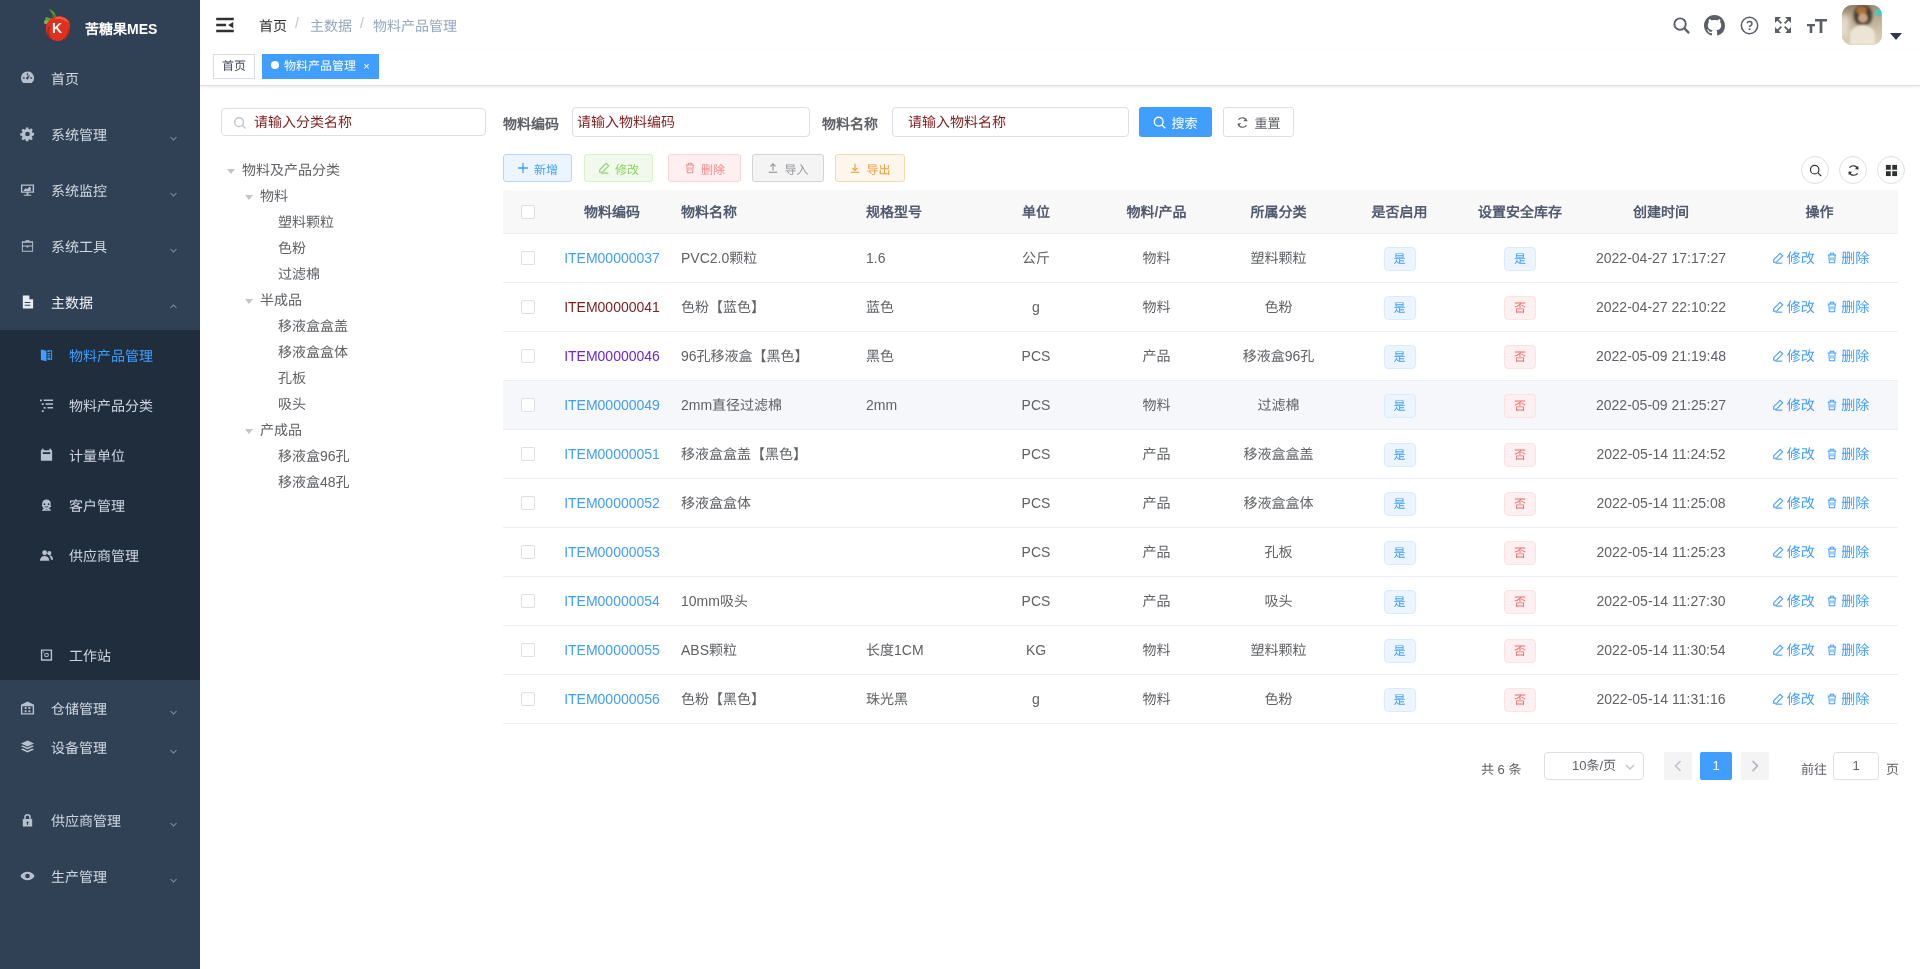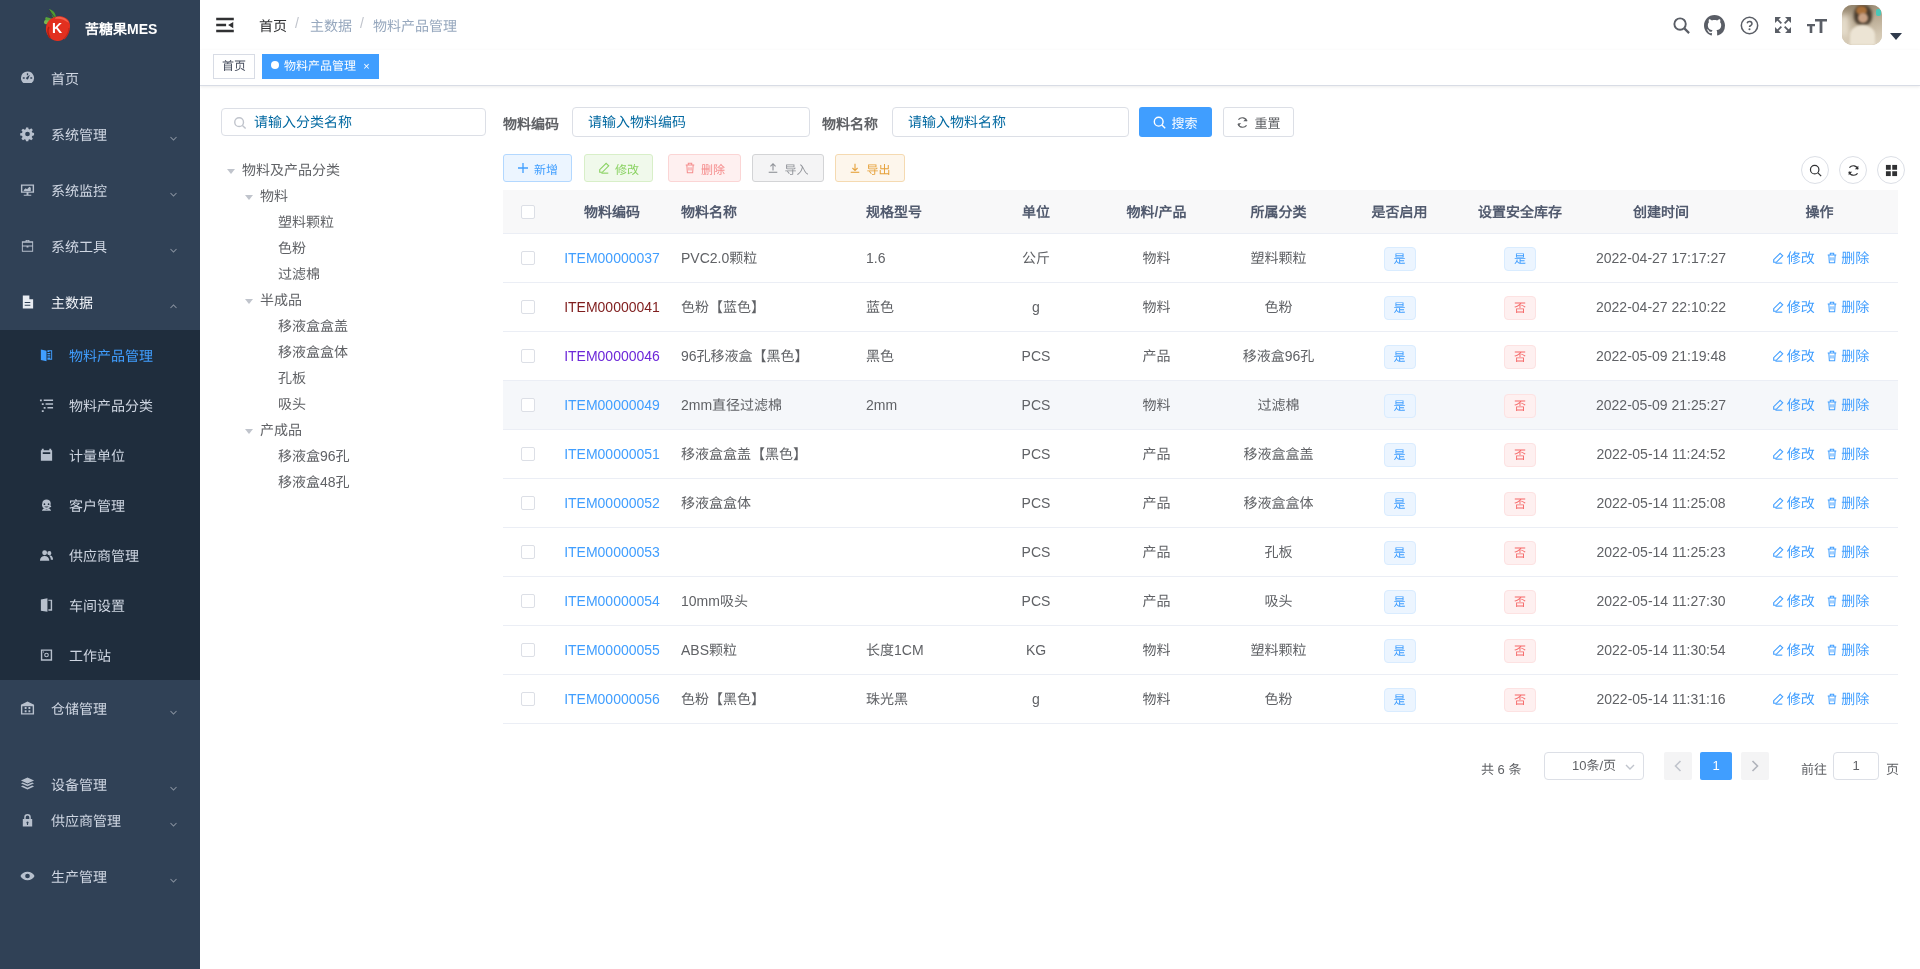--- a/index.html
+++ b/index.html
@@ -22,21 +22,21 @@
 #navbar { position:absolute; left:200px; top:0; width:1720px; height:50px; background:#fff; box-shadow:0 1px 4px rgba(0,21,41,.08); }
 #hamb { position:absolute; left:14px; top:14px; width:22px; height:22px; }
 .bc { position:absolute; top:15px; font-size:14px; }
 
 #tags { position:absolute; left:200px; top:50px; width:1720px; height:36px; background:#fff; border-bottom:1px solid #d8dce5; box-shadow:0 1px 3px 0 rgba(0,0,0,.08); }
 .tag { position:absolute; top:4px; height:25px; line-height:23px; border:1px solid #d8dce5; background:#fff; color:#495060; font-size:12px; padding:0 8px; }
 .tag.on { background:#409eff; color:#fff; border-color:#409eff; }
 .tag.on .dot { display:inline-block; width:8px; height:8px; border-radius:50%; background:#fff; margin-right:5px; position:relative; top:-1px; }
 
 .inp { position:absolute; border:1px solid #dcdfe6; border-radius:4px; background:#fff; font-size:14px; color:#606266; }
-.ph { color:#0369a1; }
+.ph { color:#7f1d1d; }
 .tree-row { position:absolute; left:221px; height:26px; line-height:26px; font-size:14px; color:#606266; white-space:nowrap; }
 .caret { display:inline-block; width:0; height:0; border-left:4px solid transparent; border-right:4px solid transparent; border-top:5px solid #c0c4cc; margin-right:7px; position:relative; top:-1px; }
 
 .flabel { position:absolute; font-size:14px; font-weight:700; color:#606266; top:113px; }
 
 .btn { position:absolute; top:154px; height:28px; border-radius:3px; font-size:12px; display:flex; align-items:center; justify-content:center; gap:5px; border:1px solid; }
 
 #thead { position:absolute; left:503px; top:190px; width:1395px; height:44px; background:#f8f8f9; box-shadow:inset 0 -1px 0 #ebeef5; }
 .th { position:absolute; top:0; height:44px; line-height:44px; font-size:14px; font-weight:700; color:#515a6e; }
 .tr { position:absolute; left:503px; width:1395px; height:49px; border-bottom:1px solid #ebeef5; background:#fff; }
@@ -134,43 +134,37 @@
           <path d="M8 2a4.5 4.5 0 0 1 4.5 4.5c0 .6-.1 1.2-.3 1.7l1 1.8-1.6.3A4.5 4.5 0 0 1 3.5 6.5 4.5 4.5 0 0 1 8 2zM5.8 6.2a.9.9 0 1 0 0 1.8.9.9 0 0 0 0-1.8zm4.4 0a.9.9 0 1 0 0 1.8.9.9 0 0 0 0-1.8zM5.5 9.5c.7.8 1.6 1.2 2.5 1.2s1.8-.4 2.5-1.2zM3 14c1-1.6 2-2.4 2.6-2.1L8 13l2.4-1.1c.6-.3 1.6.5 2.6 2.1z"></path>
         </svg>
       <span class="txt">客户管理</span>
     </div>
     <div class="smi" style="top:200px">
       <svg class="ico" viewBox="0 0 16 16" fill="#b7c0cd">
           <path d="M6 3a2.6 2.6 0 1 1 0 5.2A2.6 2.6 0 0 1 6 3zm5 .8a2.2 2.2 0 1 1 0 4.4 2.2 2.2 0 0 1 0-4.4zM1 14c0-3 2.2-5 5-5s5 2 5 5zm11.4-5.6c1.6.4 2.6 2.2 2.6 4.6h-2.4c0-1.8-.7-3.4-1.8-4.3.5-.2 1-.3 1.6-.3z"></path>
         </svg>
       <span class="txt">供应商管理</span>
     </div>
-    <div class="smi" style="top:250px">
-      <svg class="ico" viewBox="0 0 16 16" fill="#b7c0cd">
-          <path d="M2 2l7-1.2v14.4L2 14zm8 .5h4V14h-4v-1.5h2.5v-9H10zM4 7h1.5v2H4zm2.5 0H8v2H6.5z"></path>
-        </svg>
-      <span class="txt">车间设置</span>
-    </div>
     <div class="smi" style="top:300px">
       <svg class="ico" viewBox="0 0 16 16" fill="#b7c0cd">
           <path d="M2 2h12v12H2zm1.5 1.5v9h9v-9zM8 5.5A2.5 2.5 0 1 1 8 10.5 2.5 2.5 0 0 1 8 5.5zm0 1.2a1.3 1.3 0 1 0 0 2.6 1.3 1.3 0 0 0 0-2.6zM4.2 4.2h1.2v1.2H4.2z" fill-rule="evenodd"></path>
         </svg>
       <span class="txt">工作站</span>
     </div>
   </div>
   <div class="mi" style="top:680px">
     <svg class="ico" viewBox="0 0 16 16" fill="#b7c0cd">
         <path d="M8 1L15 4.5V15H1V4.5zM2.5 6v7.5h11V6zM5 7h2v2H5zm4 0h2v2H9zM5 10.5h2v2H5zm4 0h2v2H9z"></path>
       </svg>
     <span class="txt">仓储管理</span>
     <svg class="arr" viewBox="0 0 12 12">
         <path d="M2 4l4 4 4-4" stroke="#8a93a1" stroke-width="1.4" fill="none"></path>
       </svg>
   </div>
-  <div class="mi" style="top:756px">
+  <div class="mi" style="top:719px">
     <svg class="ico" viewBox="0 0 16 16" fill="#b7c0cd">
         <path d="M8 1l7 3.2L8 7.4 1 4.2zM1 7.2l2-.9 5 2.3 5-2.3 2 .9L8 10.4zm0 3.4l2-.9 5 2.3 5-2.3 2 .9L8 13.8z"></path>
       </svg>
     <span class="txt">设备管理</span>
     <svg class="arr" viewBox="0 0 12 12">
         <path d="M2 4l4 4 4-4" stroke="#8a93a1" stroke-width="1.4" fill="none"></path>
       </svg>
   </div>
   <div class="mi" style="top:792px">
     <svg class="ico" viewBox="0 0 16 16" fill="#b7c0cd">
@@ -258,21 +252,21 @@
   <div class="tree-row" style="top:287px"><span style="margin-left:24px"><span class="caret"></span>半成品</span></div>
   <div class="tree-row" style="top:313px"><span style="margin-left:57px">移液盒盒盖</span></div>
   <div class="tree-row" style="top:339px"><span style="margin-left:57px">移液盒盒体</span></div>
   <div class="tree-row" style="top:365px"><span style="margin-left:57px">孔板</span></div>
   <div class="tree-row" style="top:391px"><span style="margin-left:57px">吸头</span></div>
   <div class="tree-row" style="top:417px"><span style="margin-left:24px"><span class="caret"></span>产成品</span></div>
   <div class="tree-row" style="top:443px"><span style="margin-left:57px">移液盒96孔</span></div>
   <div class="tree-row" style="top:469px"><span style="margin-left:57px">移液盒48孔</span></div>
 
   <span class="flabel" style="left:503px">物料编码</span>
-  <div class="inp" style="left:572px;top:107px;width:238px;height:30px;line-height:28px"><span class="ph" style="margin-left:15px">请输入物料编码</span></div>
+  <div class="inp" style="left:572px;top:107px;width:238px;height:30px;line-height:28px"><span class="ph" style="margin-left:4px">请输入物料编码</span></div>
   <span class="flabel" style="left:822px">物料名称</span>
   <div class="inp" style="left:892px;top:107px;width:237px;height:30px;line-height:28px"><span class="ph" style="margin-left:15px">请输入物料名称</span></div>
   <div style="position:absolute;left:1139px;top:107px;width:73px;height:30px;background:#409eff;border-radius:3px;color:#fff;font-size:13px;display:flex;align-items:center;justify-content:center;gap:5px">
     <svg width="13" height="13" viewBox="0 0 16 16">
         <circle cx="7" cy="7" r="5.4" fill="none" stroke="#fff" stroke-width="1.7"></circle>
         <path d="M11 11l4 4" stroke="#fff" stroke-width="1.7"></path>
       </svg>搜索</div>
   <div style="position:absolute;left:1223px;top:107px;width:71px;height:30px;background:#fff;border:1px solid #dcdfe6;border-radius:3px;color:#606266;font-size:13px;display:flex;align-items:center;justify-content:center;gap:5px">
     <svg width="13" height="13" viewBox="0 0 16 16">
         <path d="M13.5 6.5A6 6 0 0 0 3 4.5M2.5 9.5a6 6 0 0 0 10.5 2" fill="none" stroke="#606266" stroke-width="1.5"></path>

